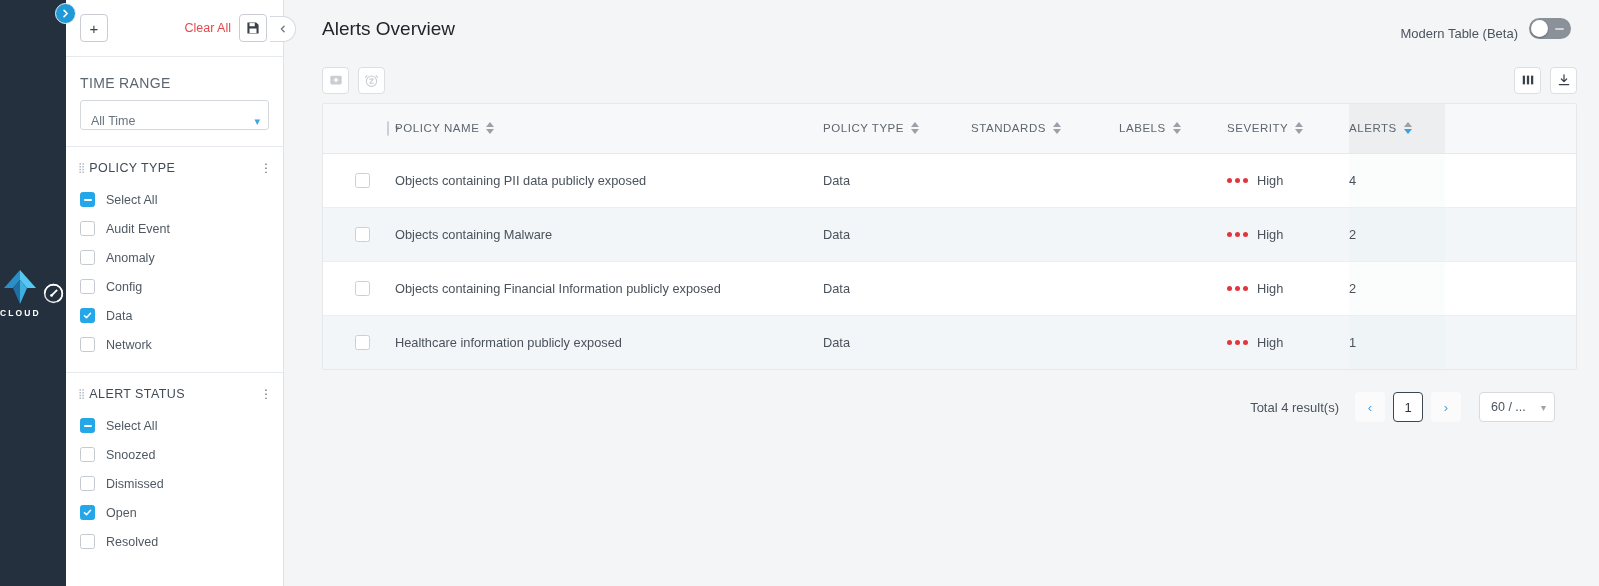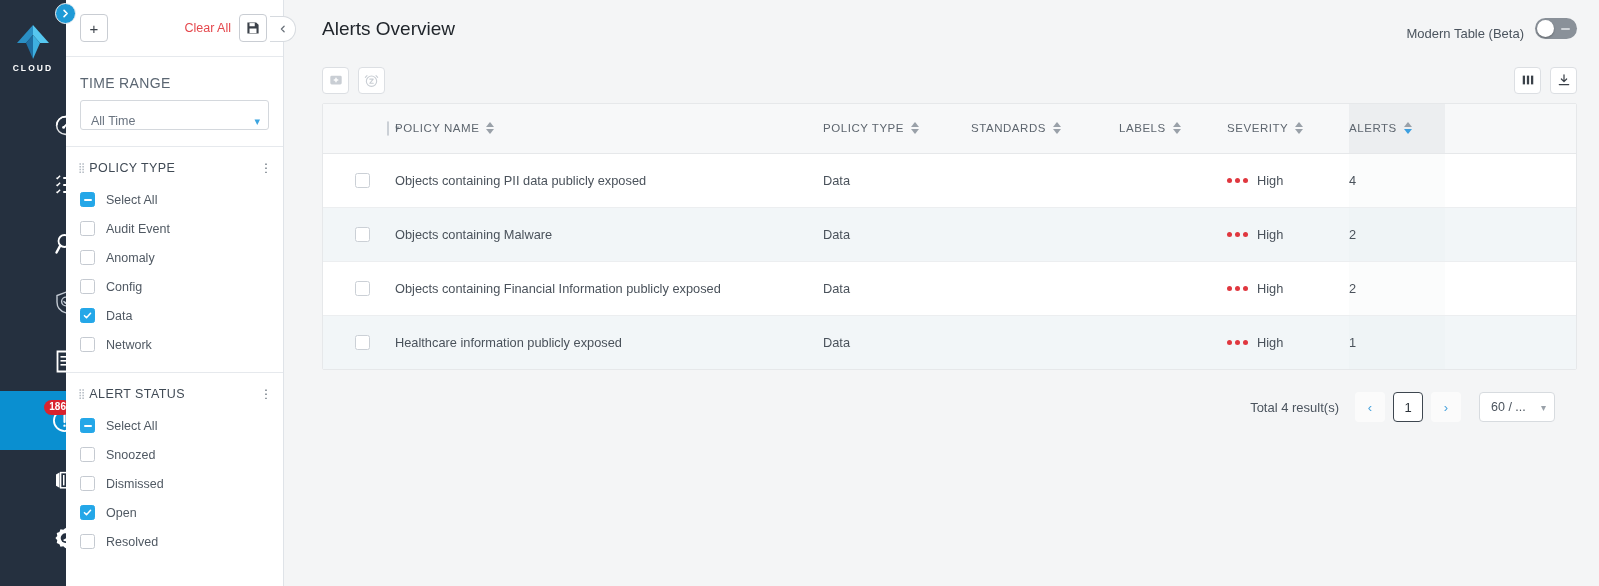--- a/index.html
+++ b/index.html
@@ -9,21 +9,21 @@
     font-family: "Liberation Sans", sans-serif;
     background: #ffffff;
     -webkit-font-smoothing: antialiased;
   }
   .app { display: flex; width: 1599px; height: 586px; position: relative; }
 
   
   .rail {
     width: 66px; height: 586px;
     background: #25303f;
-    display: flex; flex-direction: column; align-items: center;
+    display: flex; flex-direction: row; align-items: center;
     position: relative; flex: 0 0 66px;
   }
   .rail-logo {
     height: 96px; width: 100%;
     display: flex; flex-direction: column;
     align-items: center; justify-content: center;
     gap: 3px;
   }
   .logo-mark { width: 34px; height: 36px; display:block; }
   .logo-word {
@@ -135,21 +135,21 @@
   
   .main {
     flex: 1 1 auto; height: 586px;
     background: #f4f5f6;
     display: flex; flex-direction: column;
     position: relative; overflow: hidden;
   }
   .main-head {
     height: 57px; flex: 0 0 57px;
     display: flex; align-items: center;
-    padding: 0 22px 0 38px;
+    padding: 0 28px 0 38px;
     background: #f4f5f6;
   }
   .page-title {
     font-size: 19px; color: #21262c; font-weight: 400;
   }
   .head-right { margin-left: auto; display: flex; align-items: center; gap: 11px; }
   .toggle-label { font-size: 13px; color: #4b545e; margin-top: 9px; }
   .toggle {
     width: 42px; height: 21px; border-radius: 11px;
     background: #8a9199; position: relative; cursor: pointer;

